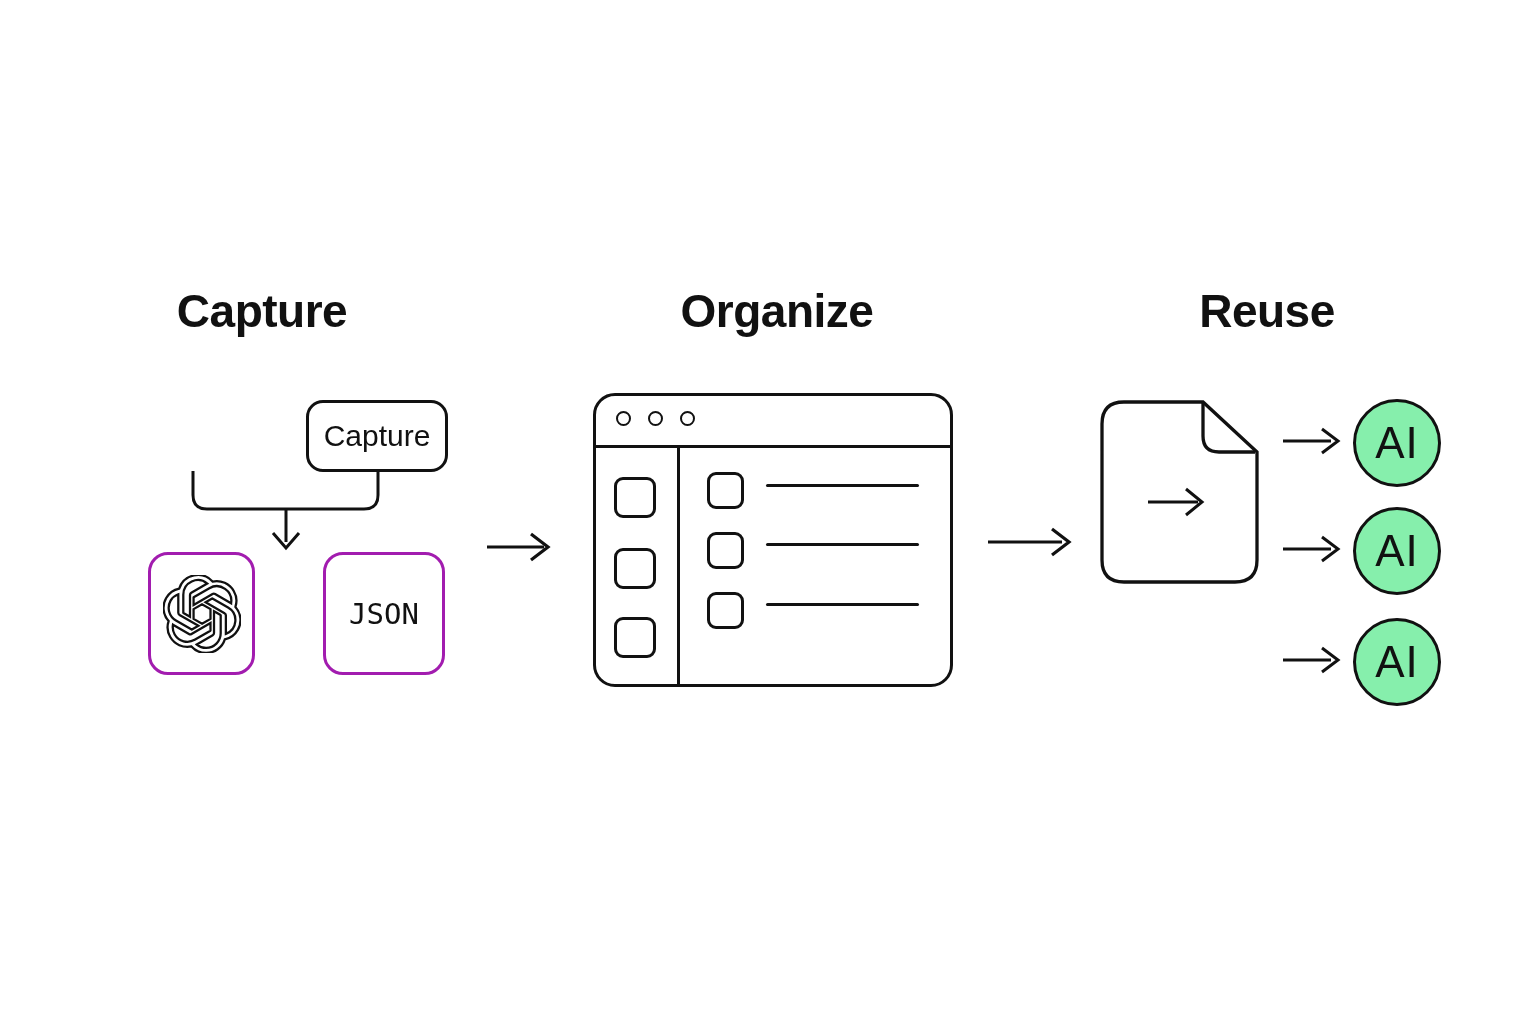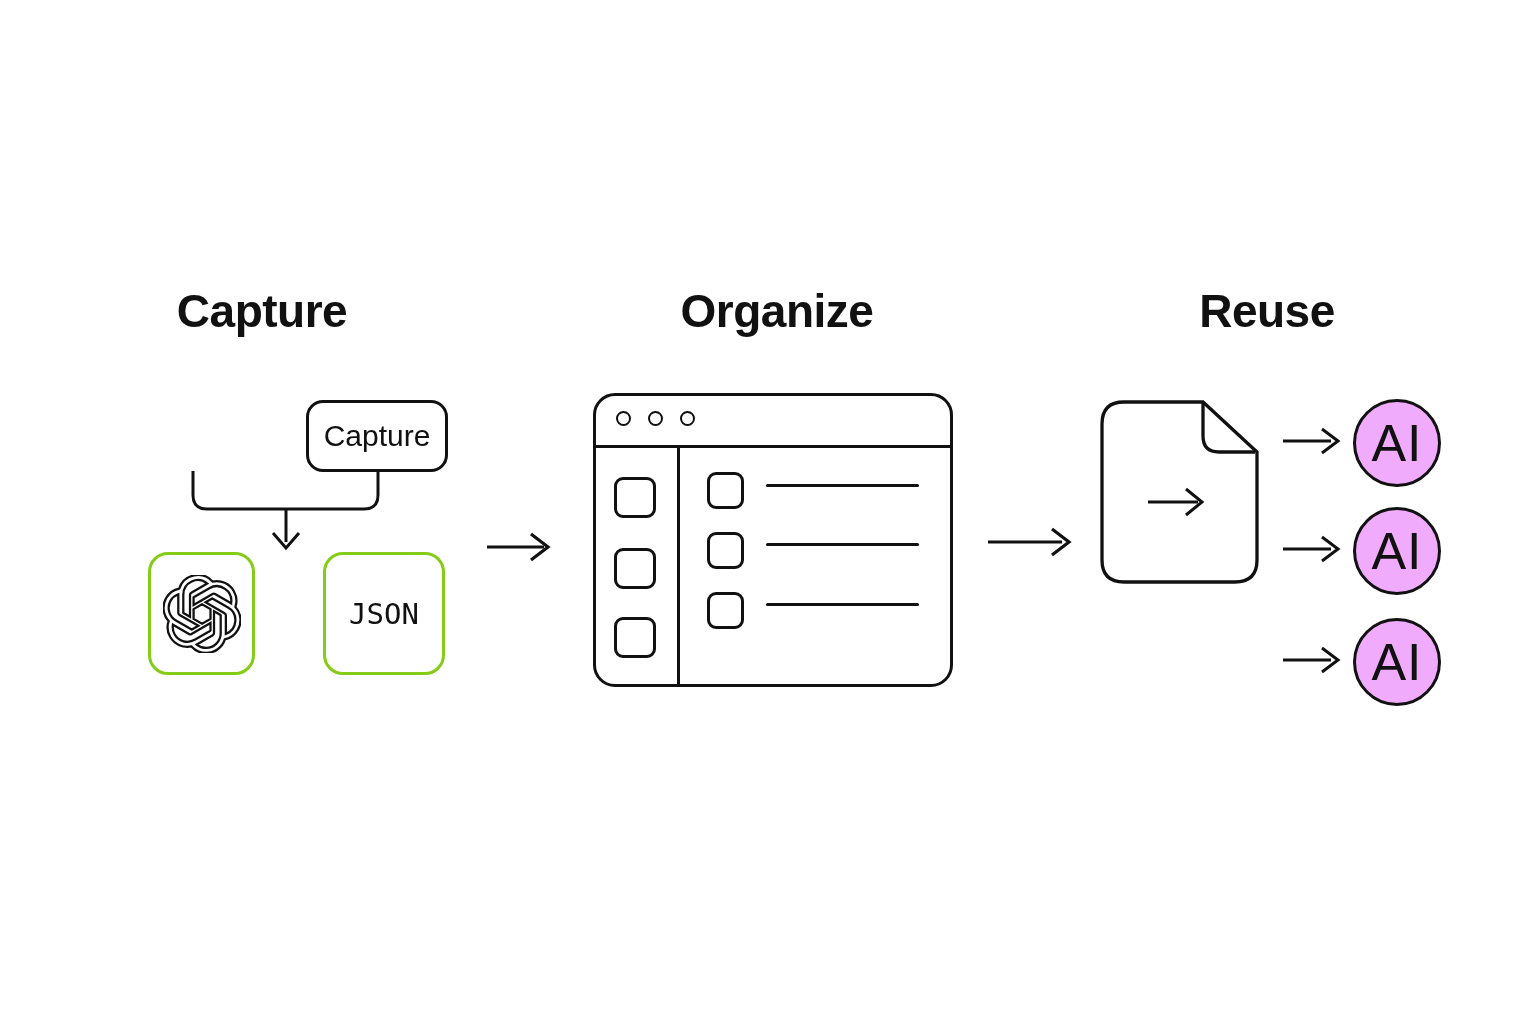--- a/index.html
+++ b/index.html
@@ -18,21 +18,21 @@
 
   .src-box{
     position:absolute;border:3px solid #111;border-radius:17px;background:#fff;
     display:flex;align-items:center;justify-content:center;font-size:30px;
     box-sizing:border-box;
   }
   #box-chatgpt{left:112px;top:400px;width:173px;height:72px;}
   #box-claude{left:306px;top:400px;width:142px;height:72px;}
 
   .out-box{
-    position:absolute;border:3px solid #84cc16;border-radius:20px;background:#fff;
+    position:absolute;border:3px solid #a21caf;border-radius:20px;background:#fff;
     display:flex;align-items:center;justify-content:center;box-sizing:border-box;
   }
   #box-openai{left:148px;top:552px;width:107px;height:123px;}
   #box-json{left:323px;top:552px;width:122px;height:123px;
     font-family:"DejaVu Sans Mono",monospace;font-size:29px;}
 
   
   .window{
     position:absolute;left:593px;top:393px;width:360px;height:294px;
     border:3.5px solid #111;border-radius:22px;background:#fff;box-sizing:border-box;
@@ -56,23 +56,23 @@
     position:absolute;left:27px;width:37px;height:37px;border:3px solid #111;
     border-radius:9px;box-sizing:border-box;
   }
   .checkbox.c1{top:24px;} .checkbox.c2{top:84px;} .checkbox.c3{top:144px;}
   .row-line{position:absolute;left:86px;width:153px;height:3px;background:#111;border-radius:2px;}
   .row-line.l1{top:36px;} .row-line.l2{top:95px;} .row-line.l3{top:155px;}
 
   
   .ai-circle{
     position:absolute;left:1353px;width:88px;height:88px;border:3.5px solid #111;
-    border-radius:50%;box-sizing:border-box;background:#f0abfc;
+    border-radius:50%;box-sizing:border-box;background:#86efac;
     display:flex;align-items:center;justify-content:center;
-    font-size:52px;letter-spacing:1px;
+    font-size:44px;letter-spacing:1px;
   }
   #ai-1{top:399px;} #ai-2{top:507px;} #ai-3{top:618px;}
 </style>
 </head>
 <body>
 
 <div class="canvas">
 
   <svg class="overlay" viewBox="0 0 1536 1024" fill="none" stroke="#111" stroke-linejoin="miter">
 

